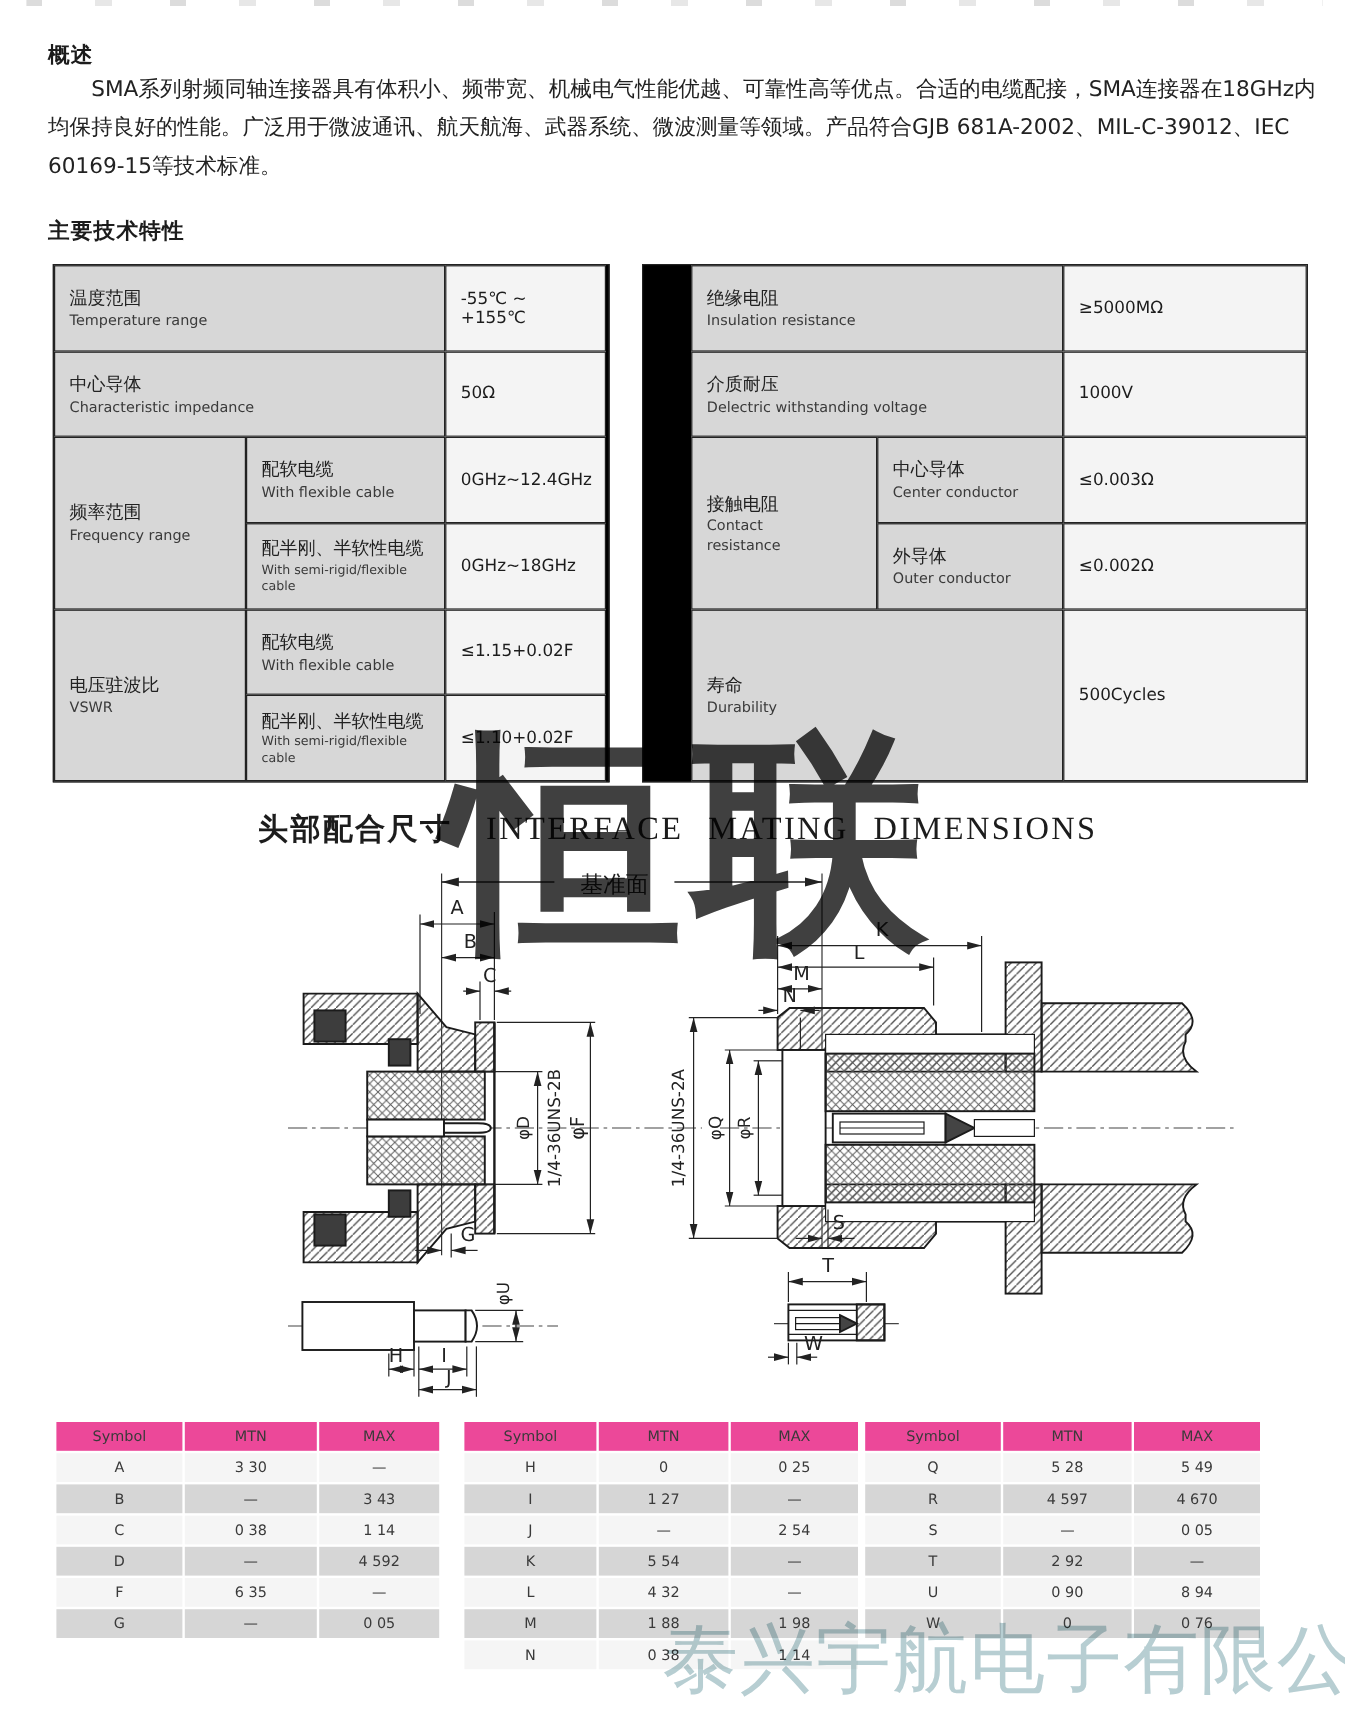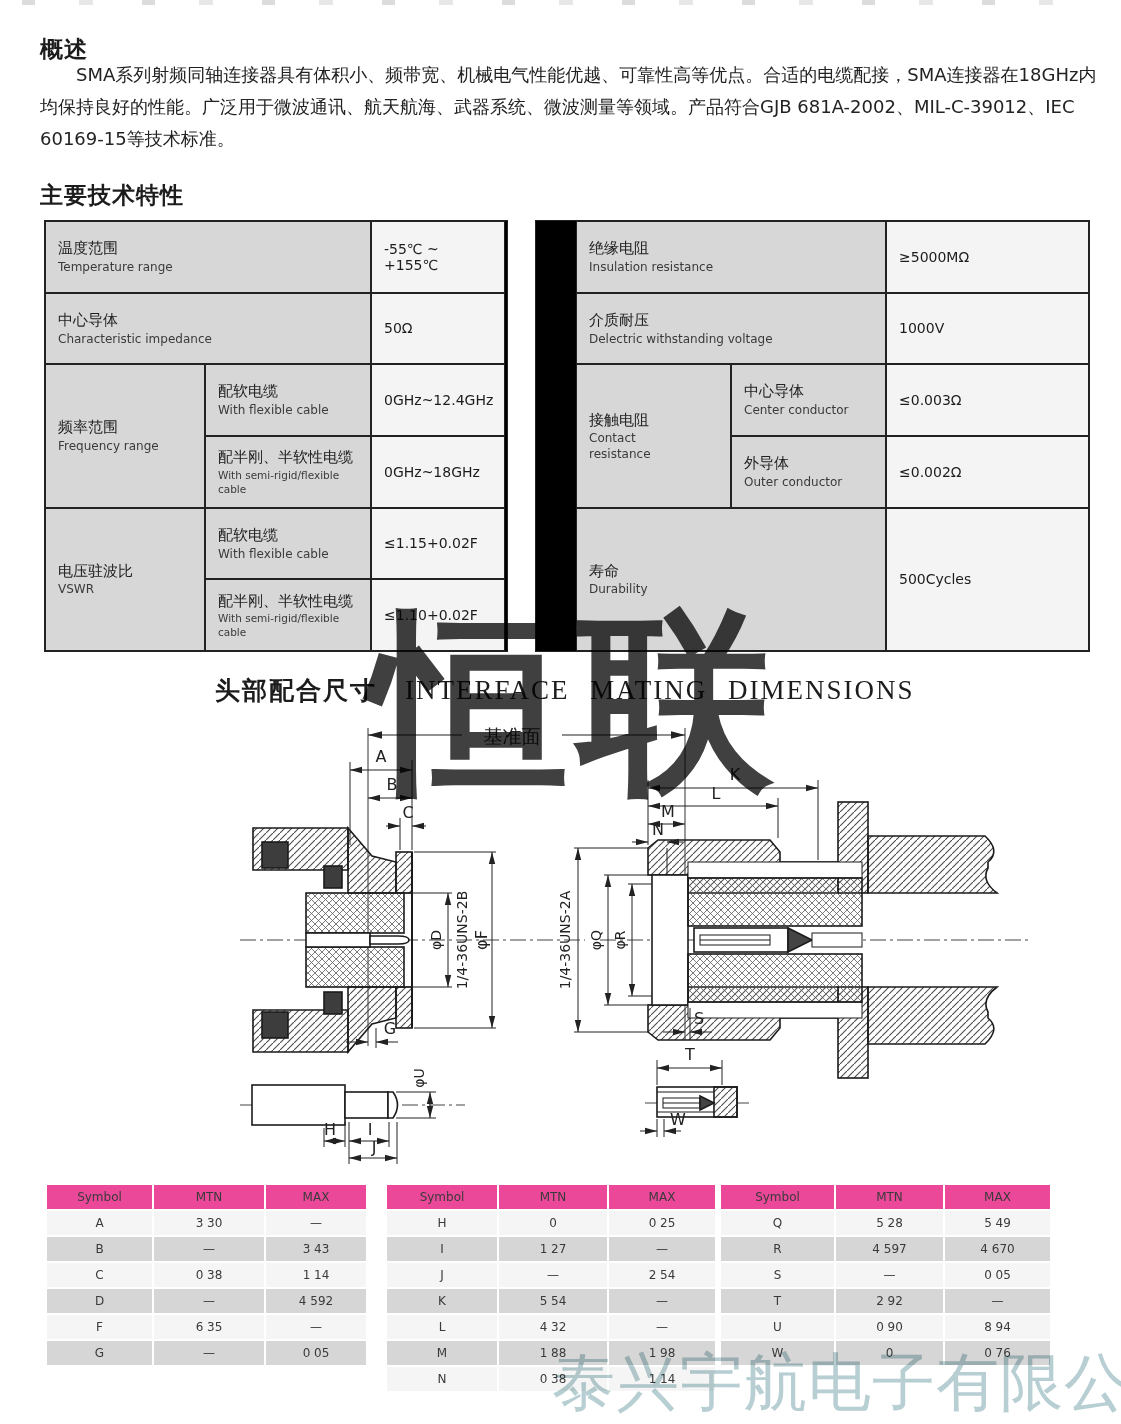--- a/index.html
+++ b/index.html
@@ -1,20 +1,20 @@
 <!DOCTYPE html>
 <html><head>
 <meta charset="utf-8">
 <style>
   html,body{margin:0;padding:0;background:#fff;}
   body{width:1121px;height:1424px;position:relative;overflow:hidden;
        font-family:"DejaVu Sans","Liberation Sans",sans-serif;color:#1c1c1c;}
   .abs{position:absolute;}
   
-  .h1{font-size:23px;font-weight:700;letter-spacing:1px;}
+  .h1{font-size:18px;font-weight:700;letter-spacing:1px;}
   .para{width:1058px;font-size:18px;line-height:32px;text-indent:2em;color:#222;}
   .sec-cn{font-size:25px;font-weight:700;letter-spacing:2px;}
   .sec-en{font-family:"Liberation Serif","DejaVu Serif",serif;font-size:27px;font-weight:400;
           letter-spacing:2px;word-spacing:12px;margin-left:28px;}
   
   .spec{display:grid;border:1px solid #222;background:#000000;grid-gap:0;}
   .spec>div{border:1px solid #222;display:flex;flex-direction:column;justify-content:center;
             padding:6px 12px;box-sizing:border-box;}
   .lbl{background:#d7d7d7;}
   .val{background:#f4f4f4;font-size:14px;justify-content:center;}

